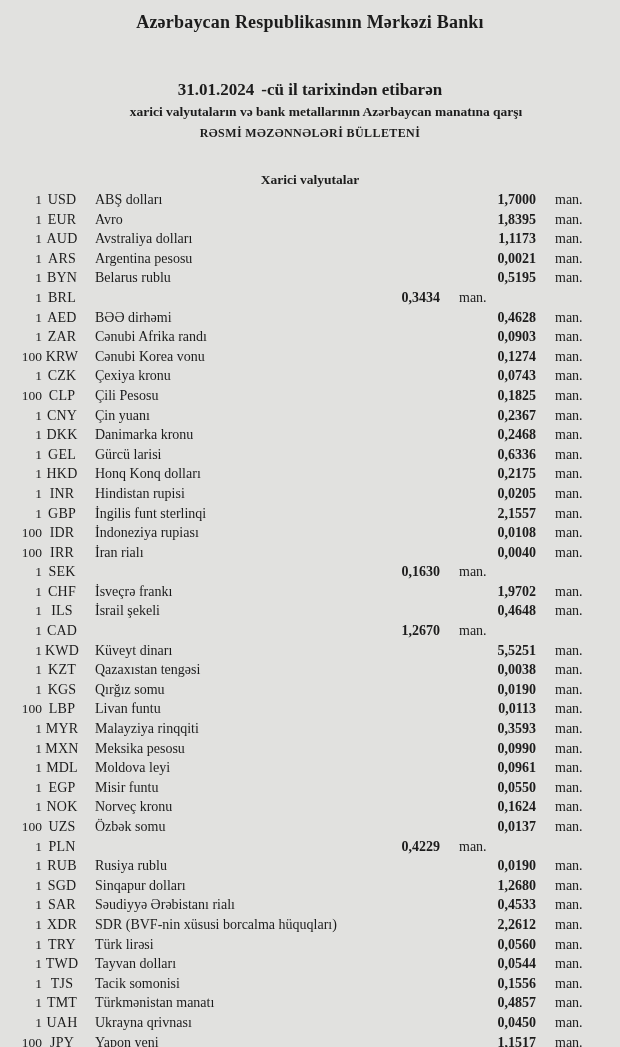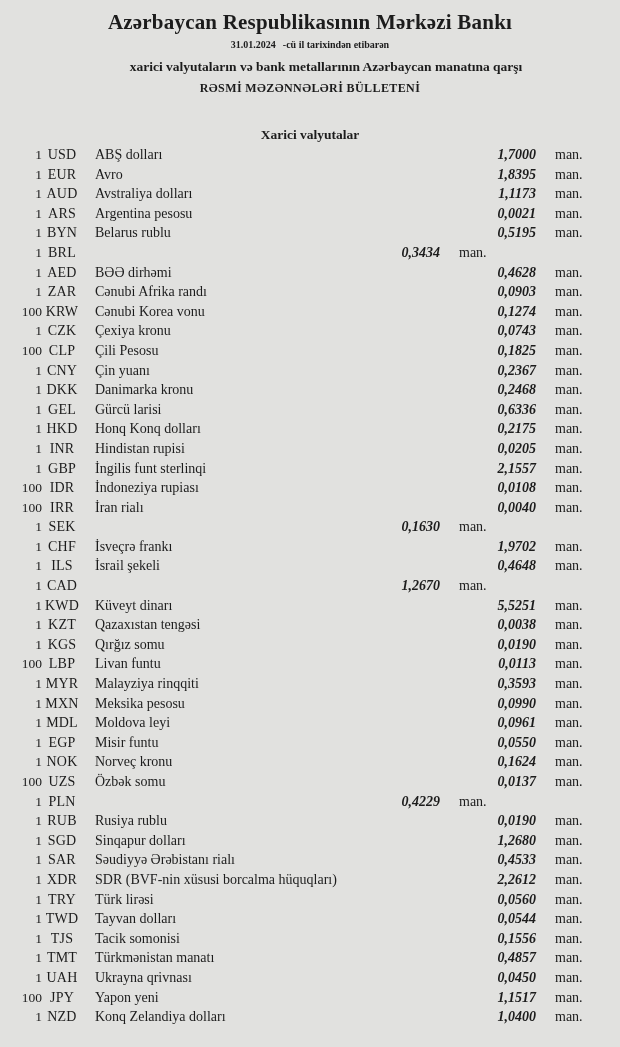--- a/index.html
+++ b/index.html
@@ -12,29 +12,30 @@
     position: relative;
     width: 620px;
     height: 1047px;
     background: #e1e1df;
     color: #1c1c1c;
     overflow: hidden;
     margin: 0 auto;
   }
   .header { padding-top: 10px; text-align: center; }
   .bank-name {
-    font-size: 21px;
+    font-size: 18px;
     font-weight: bold;
     line-height: 24px;
     letter-spacing: 0.2px;
   }
   .date-line {
-    font-size: 10px;
+    font-size: 17px;
     font-weight: bold;
     line-height: 22px;
+    margin-top: 45px;
   }
   .date-line .gap { display: inline-block; width: 7px; }
   .subtitle {
     font-size: 13.5px;
     font-weight: bold;
     line-height: 21px;
     padding-left: 32px;
   }
   .bulletin-title {
     font-size: 12px;
@@ -54,21 +55,21 @@
     display: grid;
     grid-template-columns: 42px 40px 1fr 96px 44px;
     padding-right: 40px;
     font-size: 14px;
     line-height: 19.6px;
     white-space: nowrap;
   }
   .cell-qty  { text-align: right; font-size: 13.5px; }
   .cell-code { text-align: center; letter-spacing: 0.2px; }
   .cell-name { padding-left: 13px; overflow: hidden; }
-  .cell-rate { text-align: right; font-weight: bold; font-style: italic; }
+  .cell-rate { text-align: right; font-weight: bold; }
   .cell-unit { padding-left: 19px; }
 </style>
 </head>
 <body>
 
 <div class="page">
 
   <div class="header">
     <div class="bank-name">Azərbaycan Respublikasının Mərkəzi Bankı</div>
     <div class="date-line">

